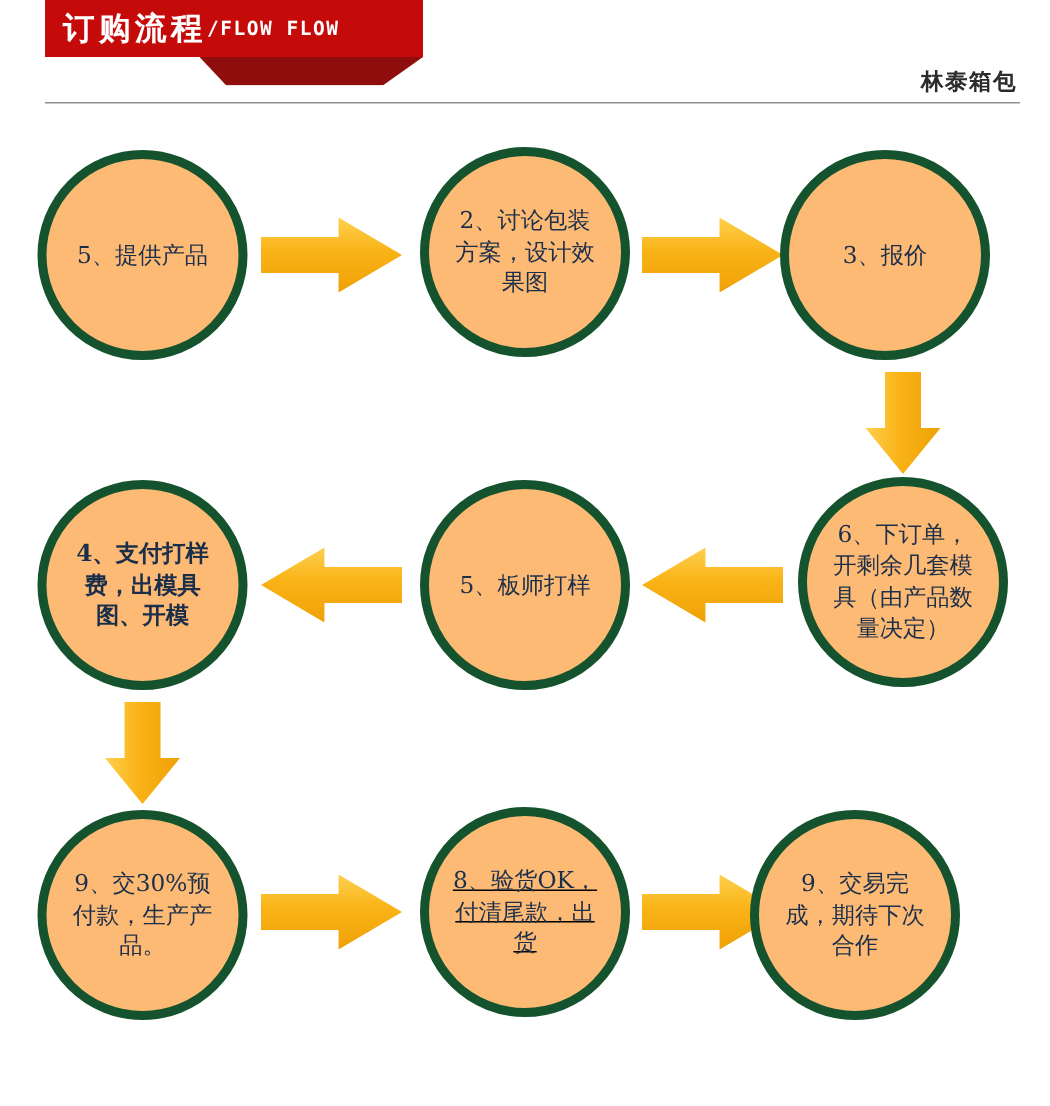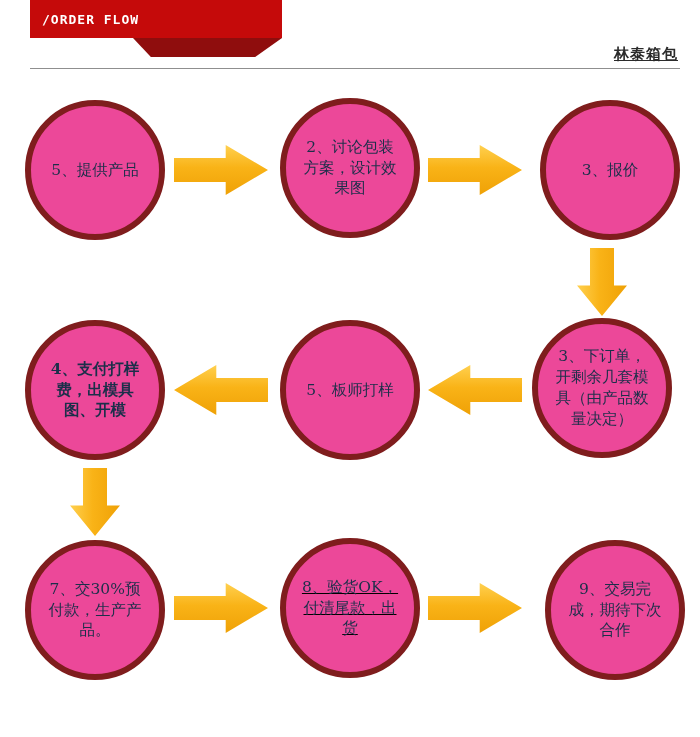--- a/index.html
+++ b/index.html
@@ -11,39 +11,39 @@
   .banner { position:absolute; left:30px; top:0; width:252px; height:38px;
             background:#c50a0a; color:#ffffff; display:flex; align-items:center;
             padding:0 8px 0 12px; }
   .banner-cn { font-size:21px; font-weight:bold; letter-spacing:3px; white-space:nowrap; }
   .banner-en { font-size:13px; font-weight:bold; letter-spacing:1px; white-space:nowrap;
                font-family:"DejaVu Sans Mono","Liberation Mono",monospace; }
   .banner-shadow { position:absolute; left:133px; top:38px; width:149px; height:19px;
                    background:#8f0d0d;
                    clip-path:polygon(0 0, 100% 0, 82% 100%, 12% 100%); }
   .brand { position:absolute; right:22px; top:45px; font-size:15px; font-weight:bold;
-           color:#2b2b2b; letter-spacing:1px;text-decoration:underline; }
+           color:#2b2b2b; letter-spacing:1px; }
   .header-rule { position:absolute; left:30px; top:68px; width:650px; height:0;
                  border-top:1px solid #8f8f8f; }
 
   
   .node { position:absolute; width:140px; height:140px; border-radius:50%;
-          background:#ec4899; border:6px solid #7f1d1d;
+          background:#fdba74; border:6px solid #14532d;
           display:flex; align-items:center; justify-content:center; text-align:center; }
   .node-label { max-width:102px; font-size:15.5px; line-height:1.35; color:#1c2f4a;
                 font-family:"DejaVu Serif","Liberation Serif",serif; }
   .n1 { left:25px;  top:100px; }
   .n2 { left:280px; top:98px;  }
-  .n3 { left:540px; top:100px; }
+  .n3 { left:520px; top:100px; }
   .n4 { left:25px;  top:320px;font-weight:bold; }
   .n5 { left:280px; top:320px;align-items:center; }
   .n6 { left:532px; top:318px; }
   .n7 { left:25px;  top:540px; }
   .n8 { left:280px; top:538px;text-decoration:underline; }
-  .n9 { left:545px; top:540px; }
+  .n9 { left:500px; top:540px; }
 
   
   .arrow { position:absolute;
            background:linear-gradient(180deg,#ffd04f 0%,#f9b317 45%,#efa106 100%); }
   .arrow.h { width:94px; height:50px; }
   .arrow.v { width:50px; height:68px;
              background:linear-gradient(90deg,#ffd04f 0%,#f9b317 45%,#efa106 100%); }
   .arrow.right { clip-path:polygon(0 26%, 55% 26%, 55% 0, 100% 50%, 55% 100%, 55% 74%, 0 74%); }
   .arrow.left  { clip-path:polygon(100% 26%, 45% 26%, 45% 0, 0 50%, 45% 100%, 45% 74%, 100% 74%); }
   .arrow.down  { clip-path:polygon(26% 0, 74% 0, 74% 55%, 100% 55%, 50% 100%, 0 55%, 26% 55%); }
@@ -55,21 +55,22 @@
   .a47 { left:70px;  top:468px; }
   .a78 { left:174px; top:583px; }
   .a89 { left:428px; top:583px; }
 </style>
 </head>
 <body>
 
 <div class="page">
 
   <div class="banner">
-    <span class="banner-en">/ORDER FLOW</span>
+    <span class="banner-cn">订购流程</span>
+    <span class="banner-en">/FLOW FLOW</span>
   </div>
   <div class="banner-shadow"></div>
   <div class="brand">林泰箱包</div>
   <div class="header-rule"></div>
 
   <div class="flowchart">
 
     <div class="node n1">
       <span class="node-label">5、提供产品</span>
     </div>
@@ -86,27 +87,27 @@
 
     <div class="node n4">
       <span class="node-label">4、支付打样费，出模具图、开模</span>
     </div>
     <div class="arrow h left a54"></div>
     <div class="node n5">
       <span class="node-label">5、板师打样</span>
     </div>
     <div class="arrow h left a65"></div>
     <div class="node n6">
-      <span class="node-label">3、下订单，开剩余几套模具（由产品数量决定）</span>
+      <span class="node-label">6、下订单，开剩余几套模具（由产品数量决定）</span>
     </div>
 
     <div class="arrow v down a47"></div>
 
     <div class="node n7">
-      <span class="node-label">7、交30%预付款，生产产品。</span>
+      <span class="node-label">9、交30%预付款，生产产品。</span>
     </div>
     <div class="arrow h right a78"></div>
     <div class="node n8">
       <span class="node-label">8、验货OK，付清尾款，出货</span>
     </div>
     <div class="arrow h right a89"></div>
     <div class="node n9">
       <span class="node-label">9、交易完成，期待下次合作</span>
     </div>
 

